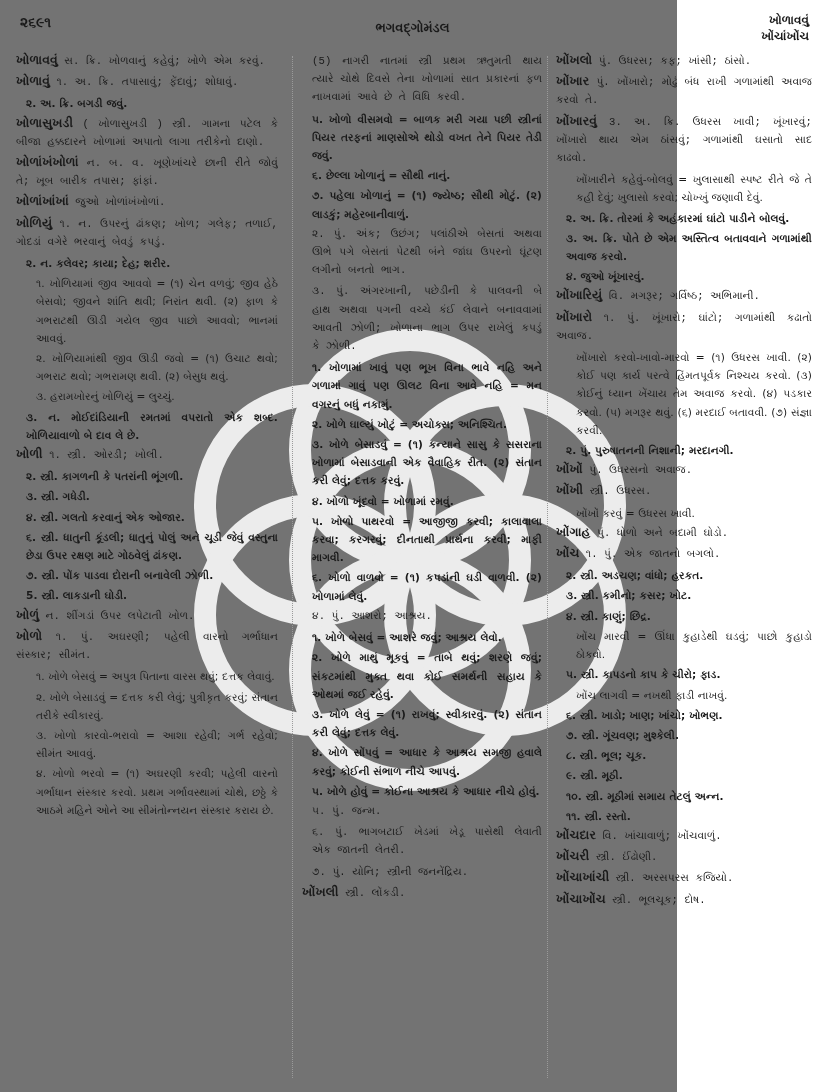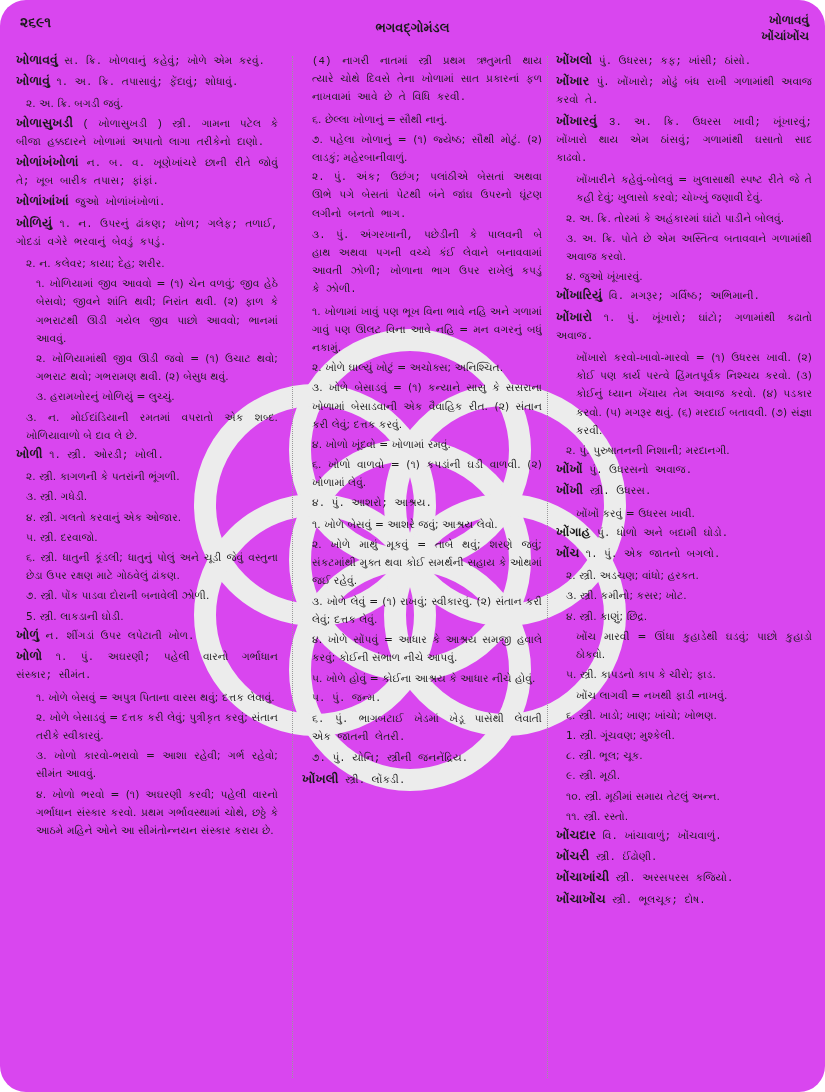--- a/index.html
+++ b/index.html
@@ -1,34 +1,34 @@
 <!DOCTYPE html>
 <html><head>
 <meta charset="utf-8">
 <style>
   html, body { margin: 0; padding: 0; background: #ffffff; }
   body { width: 825px; height: 1092px; overflow: hidden; position: relative;
          font-family: "DejaVu Sans", "Liberation Sans", sans-serif; color: #1a1a1a; }
-  .page { position: absolute; left: 0; top: 0; width: 825px; height: 1092px; background: #d946ef; border-radius: 26px; }
+  .page { position: absolute; left: 0; top: 0; width: 677px; height: 1092px; background: #737373; }
   .watermark { position: absolute; left: 170px; top: 320px; width: 480px; height: 480px; pointer-events: none; }
   .header { position: absolute; top: 8px; left: 0; width: 825px; height: 40px; }
   .page-num { position: absolute; left: 20px; top: 6px; font-size: 14px; font-weight: bold; }
   .running-title { position: absolute; left: 0; right: 0; top: 12px; text-align: center; font-size: 13px; font-weight: bold; }
   .guide { position: absolute; right: 16px; top: 4px; text-align: right; font-size: 12px; font-weight: bold; line-height: 16px; }
   .col { position: absolute; top: 52px; bottom: 8px; font-size: 10.6px; line-height: 18.2px; letter-spacing: 0.1px; overflow: hidden; }
   .col1 { left: 16px; width: 262px; }
   .col2 { left: 302px; width: 240px; }
   .col3 { left: 556px; width: 256px; }
   .rule { position: absolute; top: 56px; bottom: 14px; width: 0; border-left: 1px dotted #9a9a9a; }
   .rule1 { left: 292px; }
   .rule2 { left: 547px; }
   .entry { margin: 0 0 3px 0; text-align: justify; font-family: Liberation Mono, monospace; }
   .entry .hw { font-weight: bold; font-size: 12.4px; }
   .entry .pos { font-size: 10.6px; }
-  .sub { margin: 0 0 2px 0; padding-left: 10px; text-align: justify; }
+  .sub { margin: 0 0 2px 0; padding-left: 10px; text-align: justify; font-weight: bold; }
   .sub2 { margin: 0 0 2px 0; padding-left: 20px; text-align: justify; }
   .cont { padding-left: 10px; }
 </style>
 </head>
 <body>
 
 <div class="page">
 
   <svg class="watermark" viewBox="0 0 480 480">
     <g fill="none" stroke="#ececec" stroke-width="22">
@@ -64,41 +64,42 @@
       <p class="entry"><span class="hw">ખોળિયું</span><span class="pos"> ૧. ન. ઉપરનું ઢાંકણ; ખોળ; ગલેફ; તળાઈ, ગોદડાં વગેરે ભરવાનું બેવડું કપડું.</span></p>
       <p class="sub">૨. ન. કલેવર; કાયા; દેહ; શરીર.</p>
       <p class="sub2">૧. ખોળિયામાં જીવ આવવો = (૧) ચેન વળવું; જીવ હેઠે બેસવો; જીવને શાંતિ થવી; નિરાંત થવી. (૨) ફાળ કે ગભરાટથી ઊડી ગયેલ જીવ પાછો આવવો; ભાનમાં આવવું.</p>
       <p class="sub2">૨. ખોળિયામાંથી જીવ ઊડી જવો = (૧) ઉચાટ થવો; ગભરાટ થવો; ગભરામણ થવી. (૨) બેસુધ થવું.</p>
       <p class="sub2">૩. હરામખોરનું ખોળિયું = લુચ્ચું.</p>
       <p class="sub">૩. ન. મોઈદાંડિયાની રમતમાં વપરાતો એક શબ્દ. ખોળિયાવાળો બે દાવ લે છે.</p>
       <p class="entry"><span class="hw">ખોળી</span><span class="pos"> ૧. સ્ત્રી. ઓરડી; ખોલી.</span></p>
       <p class="sub">૨. સ્ત્રી. કાગળની કે પતરાંની ભૂંગળી.</p>
       <p class="sub">૩. સ્ત્રી. ગધેડી.</p>
       <p class="sub">૪. સ્ત્રી. ગલતો કરવાનું એક ઓજાર.</p>
-      <p class="sub">૫. સ્ત્રી. દરવાજો.</p>
       <p class="sub">૬. સ્ત્રી. ધાતુની કૂંડલી; ધાતુનું પોલું અને ચૂડી જેવું વસ્તુના છેડા ઉપર રક્ષણ માટે ગોઠવેલું ઢાંકણ.</p>
       <p class="sub">૭. સ્ત્રી. પોંક પાડવા દોરાની બનાવેલી ઝોળી.</p>
       <p class="sub">5. સ્ત્રી. લાકડાની ઘોડી.</p>
       <p class="entry"><span class="hw">ખોળું</span><span class="pos"> ન. શીંગડાં ઉપર લપેટાતી ખોળ.</span></p>
       <p class="entry"><span class="hw">ખોળો</span><span class="pos"> ૧. પું. અઘરણી; પહેલી વારનો ગર્ભાધાન સંસ્કાર; સીમંત.</span></p>
       <p class="sub2">૧. ખોળે બેસવું = અપુત્ર પિતાના વારસ થવું; દત્તક લેવાવું.</p>
       <p class="sub2">૨. ખોળે બેસાડવું = દત્તક કરી લેવું; પુત્રીકૃત કરવું; સંતાન તરીકે સ્વીકારવું.</p>
       <p class="sub2">૩. ખોળો કારવો-ભરાવો = આશા રહેવી; ગર્ભ રહેવો; સીમંત આવવું.</p>
       <p class="sub2">૪. ખોળો ભરવો = (૧) અઘરણી કરવી; પહેલી વારનો ગર્ભાધાન સંસ્કાર કરવો. પ્રથમ ગર્ભાવસ્થામાં ચોથે, છઠ્ઠે કે આઠમે મહિને ઓને આ સીમંતોન્નયન સંસ્કાર કરાય છે.</p>
     </div>
   <div class="col col2">
-      <p class="entry cont">(4) નાગરી નાતમાં સ્ત્રી પ્રથમ ઋતુમતી થાય ત્યારે ચોથે દિવસે તેના ખોળામાં સાત પ્રકારનાં ફળ નાખવામાં આવે છે તે વિધિ કરવી.</p>
+      <p class="entry cont">(5) નાગરી નાતમાં સ્ત્રી પ્રથમ ઋતુમતી થાય ત્યારે ચોથે દિવસે તેના ખોળામાં સાત પ્રકારનાં ફળ નાખવામાં આવે છે તે વિધિ કરવી.</p>
+      <p class="sub">૫. ખોળો વીસમવો = બાળક મરી ગયા પછી સ્ત્રીનાં પિયર તરફનાં માણસોએ થોડો વખત તેને પિયર તેડી જવું.</p>
       <p class="sub">૬. છેલ્લા ખોળાનું = સૌથી નાનું.</p>
       <p class="sub">૭. પહેલા ખોળાનું = (૧) જ્યેષ્ઠ; સૌથી મોટું. (૨) લાડકું; મહેરબાનીવાળું.</p>
       <p class="entry cont">૨. પું. અંક; ઉછંગ; પલાંઠીએ બેસતાં અથવા ઊભે પગે બેસતાં પેટથી બંને જાંઘ ઉપરનો ઘૂંટણ લગીનો બનતો ભાગ.</p>
       <p class="entry cont">૩. પું. અંગરખાની, પછેડીની કે પાલવની બે હાથ અથવા પગની વચ્ચે કંઈ લેવાને બનાવવામાં આવતી ઝોળી; ખોળાના ભાગ ઉપર રાખેલું કપડું કે ઝોળી.</p>
       <p class="sub">૧. ખોળામાં ખાવું પણ ભૂખ વિના ભાવે નહિ અને ગળામાં ગાવું પણ ઊલટ વિના આવે નહિ = મન વગરનું બધું નકામું.</p>
       <p class="sub">૨. ખોળે ઘાલ્યું ખોટું = અચોક્સ; અનિશ્ચિત.</p>
       <p class="sub">૩. ખોળે બેસાડવું = (૧) કન્યાને સાસુ કે સસરાના ખોળામાં બેસાડવાની એક વૈવાહિક રીત. (૨) સંતાન કરી લેવું; દત્તક કરવું.</p>
       <p class="sub">૪. ખોળો ખૂંદવો = ખોળામાં રમવું.</p>
+      <p class="sub">૫. ખોળો પાથરવો = આજીજી કરવી; કાલાવાલા કરવા; કરગરવું; દીનતાથી પ્રાર્થના કરવી; માફી માગવી.</p>
       <p class="sub">૬. ખોળો વાળવો = (૧) કપડાંની ઘડી વાળવી. (૨) ખોળામાં લેવું.</p>
       <p class="entry cont">૪. પું. આશરો; આશ્રય.</p>
       <p class="sub">૧. ખોળે બેસવું = આશરે જવું; આશ્રય લેવો.</p>
       <p class="sub">૨. ખોળે માથું મૂકવું = તાબે થવું; શરણે જવું; સંકટમાંથી મુક્ત થવા કોઈ સમર્થની સહાય કે ઓથમાં જઈ રહેવું.</p>
       <p class="sub">૩. ખોળે લેવું = (૧) રાખવું; સ્વીકારવું. (૨) સંતાન કરી લેવું; દત્તક લેવું.</p>
       <p class="sub">૪. ખોળે સોંપવું = આધાર કે આશ્રય સમજી હવાલે કરવું; કોઈની સંભાળ નીચે આપવું.</p>
       <p class="sub">૫. ખોળે હોવું = કોઈના આશ્રય કે આધાર નીચે હોવું.</p>
       <p class="entry cont">૫. પું. જન્મ.</p>
       <p class="entry cont">૬. પું. ભાગબટાઈ ખેડમાં ખેડૂ પાસેથી લેવાતી એક જાતની લેતરી.</p>
       <p class="entry cont">૭. પું. યોનિ; સ્ત્રીની જનનેંદ્રિય.</p>
@@ -121,21 +122,21 @@
       <p class="sub2">ખોંખોં કરવું = ઉધરસ ખાવી.</p>
       <p class="entry"><span class="hw">ખોંગાહ</span><span class="pos"> પું. ધોળો અને બદામી ઘોડો.</span></p>
       <p class="entry"><span class="hw">ખોંચ</span><span class="pos"> ૧. પું. એક જાતનો બગલો.</span></p>
       <p class="sub">૨. સ્ત્રી. અડચણ; વાંધો; હરકત.</p>
       <p class="sub">૩. સ્ત્રી. કમીનો; કસર; ખોટ.</p>
       <p class="sub">૪. સ્ત્રી. કાણું; છિદ્ર.</p>
       <p class="sub2">ખોંચ મારવી = ઊંધા કુહાડેથી ઘડવું; પાછો કુહાડો ઠોકવો.</p>
       <p class="sub">૫. સ્ત્રી. કાપડનો કાપ કે ચીરો; ફાડ.</p>
       <p class="sub2">ખોંચ લાગવી = નખથી ફાડી નાખવું.</p>
       <p class="sub">૬. સ્ત્રી. ખાડો; ખાણ; ખાંચો; ખોભણ.</p>
-      <p class="sub">1. સ્ત્રી. ગૂંચવણ; મુશ્કેલી.</p>
+      <p class="sub">૭. સ્ત્રી. ગૂંચવણ; મુશ્કેલી.</p>
       <p class="sub">૮. સ્ત્રી. ભૂલ; ચૂક.</p>
       <p class="sub">૯. સ્ત્રી. મૂઠી.</p>
       <p class="sub">૧૦. સ્ત્રી. મૂઠીમાં સમાય તેટલું અન્ન.</p>
       <p class="sub">૧૧. સ્ત્રી. રસ્તો.</p>
       <p class="entry"><span class="hw">ખોંચદાર</span><span class="pos"> વિ. ખાંચાવાળું; ખોંચવાળું.</span></p>
       <p class="entry"><span class="hw">ખોંચરી</span><span class="pos"> સ્ત્રી. ઈંઢોણી.</span></p>
       <p class="entry"><span class="hw">ખોંચાખાંચી</span><span class="pos"> સ્ત્રી. અરસપરસ કજિયો.</span></p>
       <p class="entry"><span class="hw">ખોંચાખોંચ</span><span class="pos"> સ્ત્રી. ભૂલચૂક; દોષ.</span></p>
     </div>
 </div>

